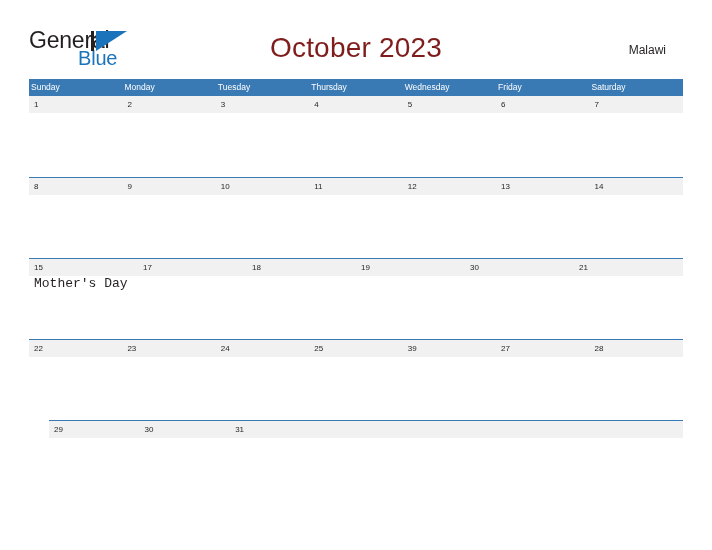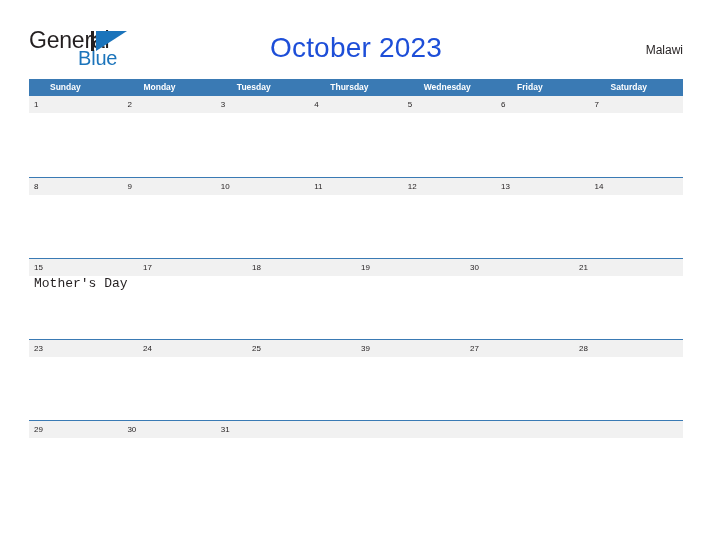--- a/index.html
+++ b/index.html
@@ -80,27 +80,27 @@
   }
 
   .cal-title {
     position: absolute;
     left: 0;
     right: 0;
     top: 4px;
     text-align: center;
     font-size: 28px;
     font-weight: 400;
-    color: #1d4ed8;
+    color: #7f1d1d;
     letter-spacing: 0.2px;
   }
 
   .country {
     position: absolute;
-    right: 0;
+    right: 17px;
     top: 15px;
     font-size: 12px;
     color: #231f20;
     text-align: right;
   }
 
   
   .calendar {
     position: absolute;
     left: 29px;
@@ -110,39 +110,39 @@
   .weekdays {
     display: flex;
     background: #3a7ab4;
     height: 17px;
   }
   .weekday {
     flex: 1 1 0;
     color: #ffffff;
     font-size: 8.5px;
     line-height: 17px;
-    padding-left: 21px;
+    padding-left: 2px;
     box-sizing: border-box;
     overflow: hidden;
     white-space: nowrap;
-    font-weight: bold;
   }
 
   .week {
     display: flex;
     height: 81px;
     border-top: 1px solid #3a7ab4;
     box-sizing: border-box;
   }
   .week.first {
     border-top: none;
   }
   .week.last {
     height: 18px;
     border-top: 1px solid #3a7ab4;
+    margin-left: 20px;
   }
   .day {
     flex: 1 1 0;
     box-sizing: border-box;
     position: relative;
     background: #ffffff;
   }
   .day-num-band {
     height: 17px;
     background: #f1f1f1;
@@ -263,20 +263,23 @@
           </div>
           <div class="day">
             <div class="day-num-band">30</div>
           </div>
           <div class="day">
             <div class="day-num-band">21</div>
           </div>
         </div>
         <div class="week">
           <div class="day">
+            <div class="day-num-band">22</div>
+          </div>
+          <div class="day">
             <div class="day-num-band">23</div>
           </div>
           <div class="day">
             <div class="day-num-band">24</div>
           </div>
           <div class="day">
             <div class="day-num-band">25</div>
           </div>
           <div class="day">
             <div class="day-num-band">39</div>

